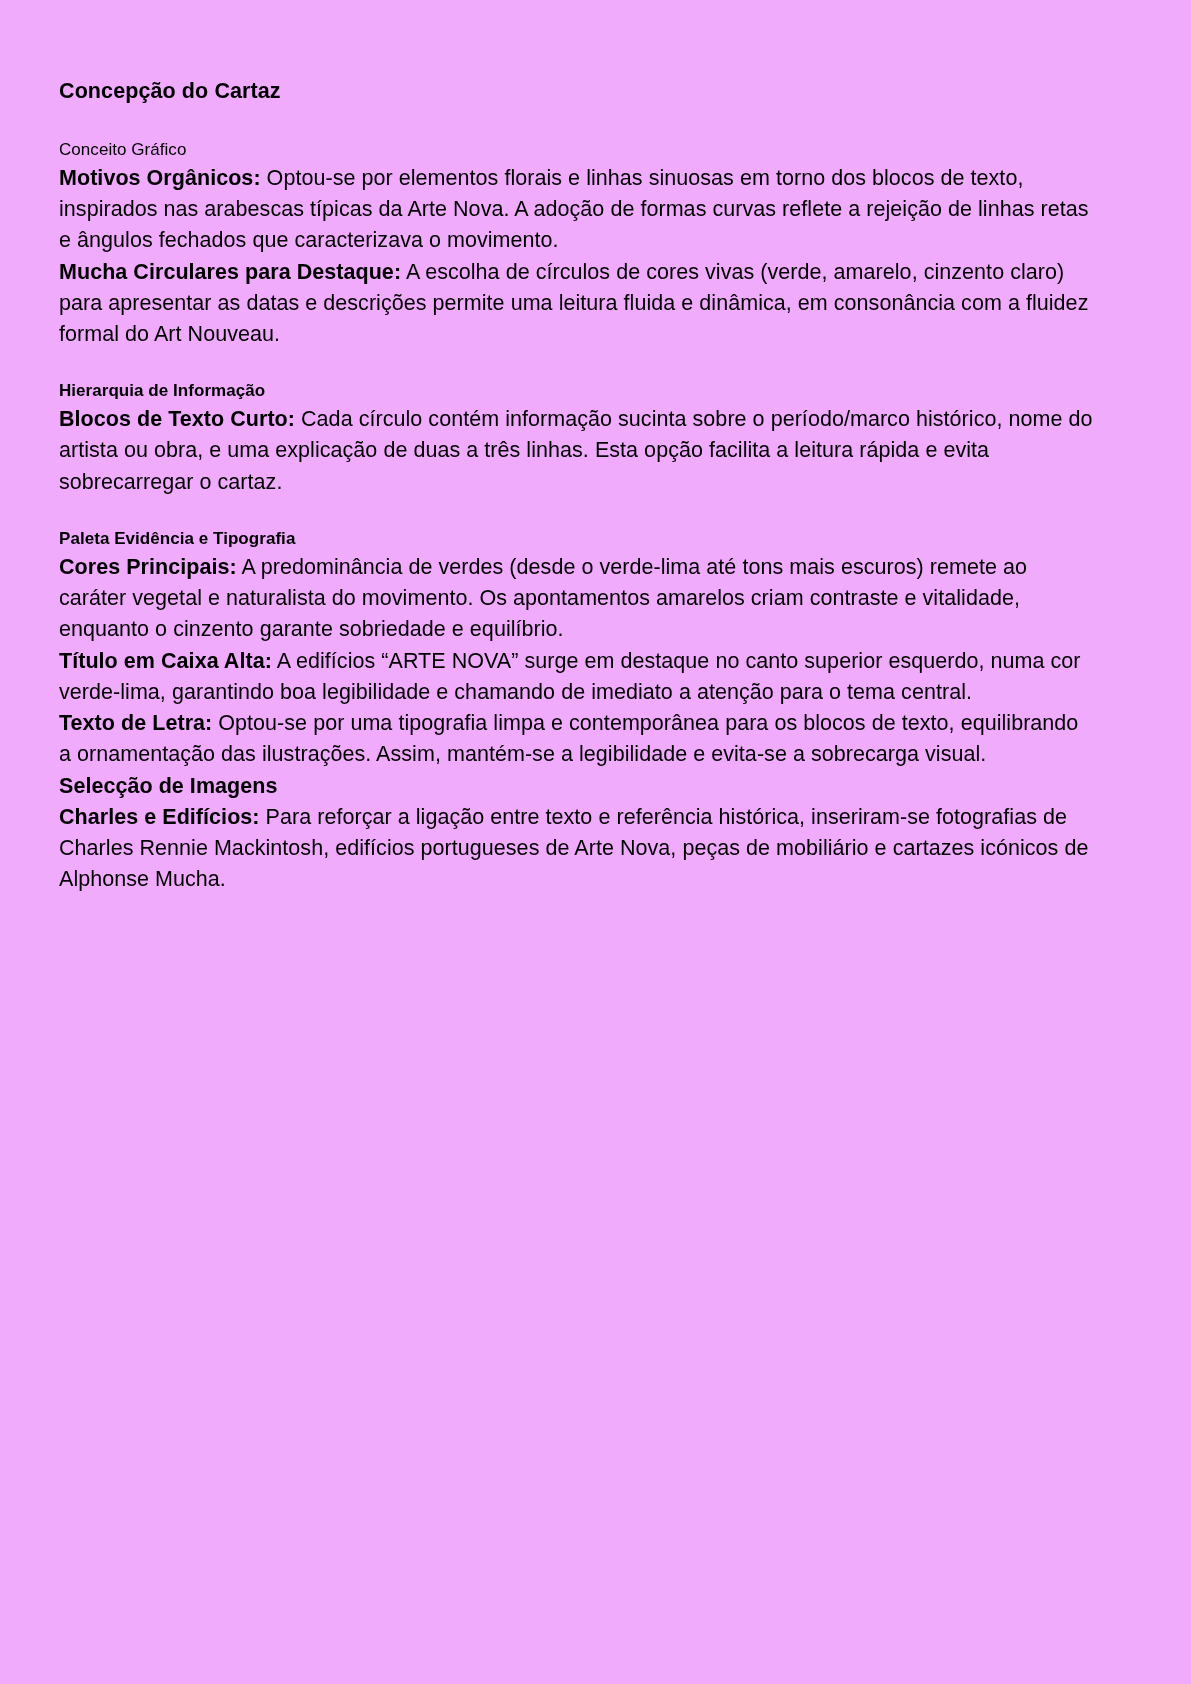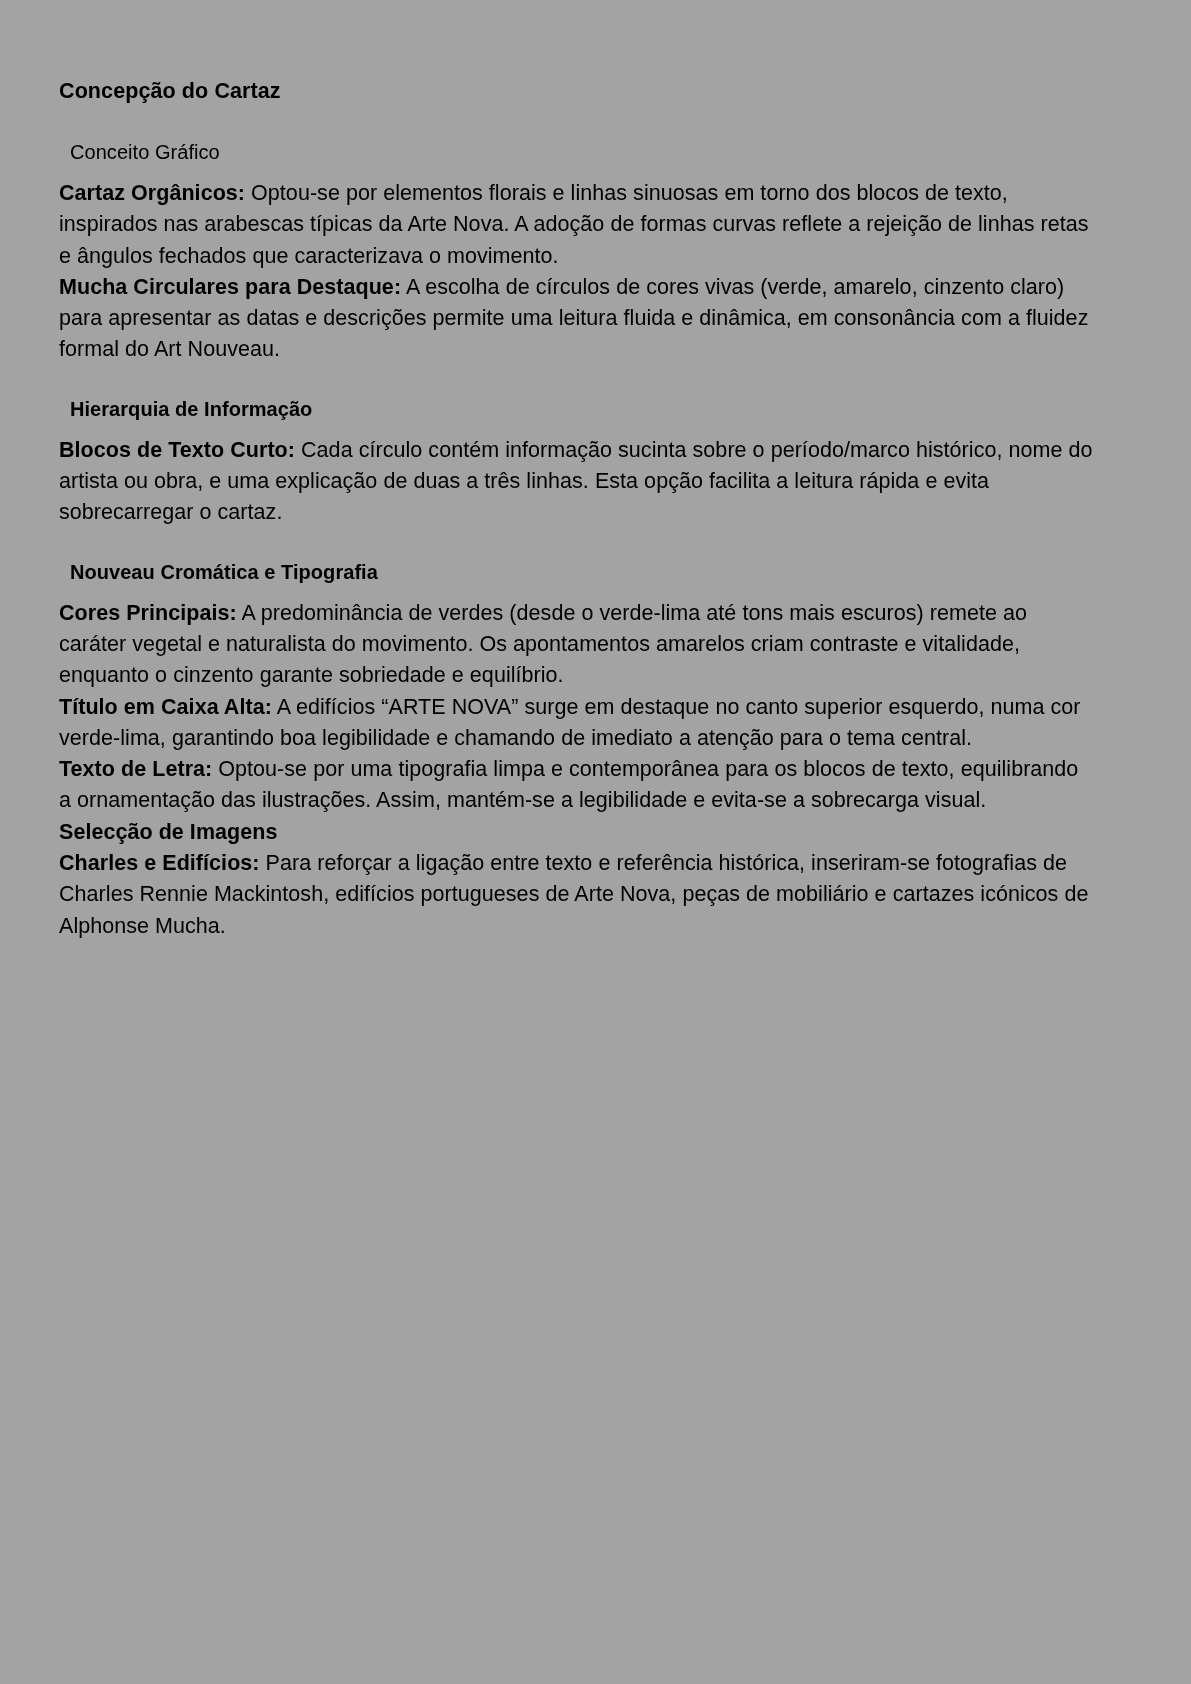--- a/index.html
+++ b/index.html
@@ -13,40 +13,40 @@
     height: 1684px;
     font-family: "Liberation Sans", sans-serif;
     color: #000000;
     -webkit-font-smoothing: antialiased;
   }
   .page {
     position: relative;
     box-sizing: border-box;
     width: 1191px;
     height: 1684px;
-    background: #a3a3a3;
+    background: #f0abfc;
     padding: 78px 96px 0 59px;
   }
   .doc-title {
     font-size: 21.5px;
     font-weight: bold;
     line-height: 1.30;
     letter-spacing: 0.1px;
     margin: 0 0 32px 0;
   }
   .section {
     margin: 0 0 29px 0;
   }
   .section:last-of-type {
     margin-bottom: 0;
   }
   .section-heading {
-    font-size: 20px;
+    font-size: 17px;
     line-height: 1.455;
-    margin: 11px;
+    margin: 0;
     letter-spacing: 0.05px;
   }
   .section-heading.bold {
     font-weight: bold;
   }
   .section-heading.regular {
     font-weight: normal;
   }
   .para {
     font-size: 21.5px;
@@ -74,39 +74,39 @@
 <body>
 
 <div class="page">
 
   <h1 class="doc-title">Concepção do Cartaz</h1>
 
   <section class="section">
     <p class="section-heading regular">Conceito Gráfico</p>
 
     <p class="para">
-      <span class="lead">Cartaz Orgânicos:</span><span class="body-text"> Optou-se por elementos florais e linhas sinuosas em torno dos blocos de texto, inspirados nas arabescas típicas da Arte Nova. A adoção de formas curvas reflete a rejeição de linhas retas e ângulos fechados que caracterizava o movimento.</span>
+      <span class="lead">Motivos Orgânicos:</span><span class="body-text"> Optou-se por elementos florais e linhas sinuosas em torno dos blocos de texto, inspirados nas arabescas típicas da Arte Nova. A adoção de formas curvas reflete a rejeição de linhas retas e ângulos fechados que caracterizava o movimento.</span>
     </p>
 
     <p class="para">
       <span class="lead">Mucha Circulares para Destaque:</span><span class="body-text"> A escolha de círculos de cores vivas (verde, amarelo, cinzento claro) para apresentar as datas e descrições permite uma leitura fluida e dinâmica, em consonância com a fluidez formal do Art Nouveau.</span>
     </p>
   </section>
 
   <section class="section">
     <p class="section-heading bold">Hierarquia de Informação</p>
 
     <p class="para">
       <span class="lead">Blocos de Texto Curto:</span><span class="body-text"> Cada círculo contém informação sucinta sobre o período/marco histórico, nome do artista ou obra, e uma explicação de duas a três linhas. Esta opção facilita a leitura rápida e evita sobrecarregar o cartaz.</span>
     </p>
 
   </section>
 
   <section class="section">
-    <p class="section-heading bold">Nouveau Cromática e Tipografia</p>
+    <p class="section-heading bold">Paleta Evidência e Tipografia</p>
 
     <p class="para">
       <span class="lead">Cores Principais:</span><span class="body-text"> A predominância de verdes (desde o verde-lima até tons mais escuros) remete ao caráter vegetal e naturalista do movimento. Os apontamentos amarelos criam contraste e vitalidade, enquanto o cinzento garante sobriedade e equilíbrio.</span>
     </p>
 
     <p class="para">
       <span class="lead">Título em Caixa Alta:</span><span class="body-text"> A edifícios “ARTE NOVA” surge em destaque no canto superior esquerdo, numa cor verde-lima, garantindo boa legibilidade e chamando de imediato a atenção para o tema central.</span>
     </p>
 
     <p class="para">

